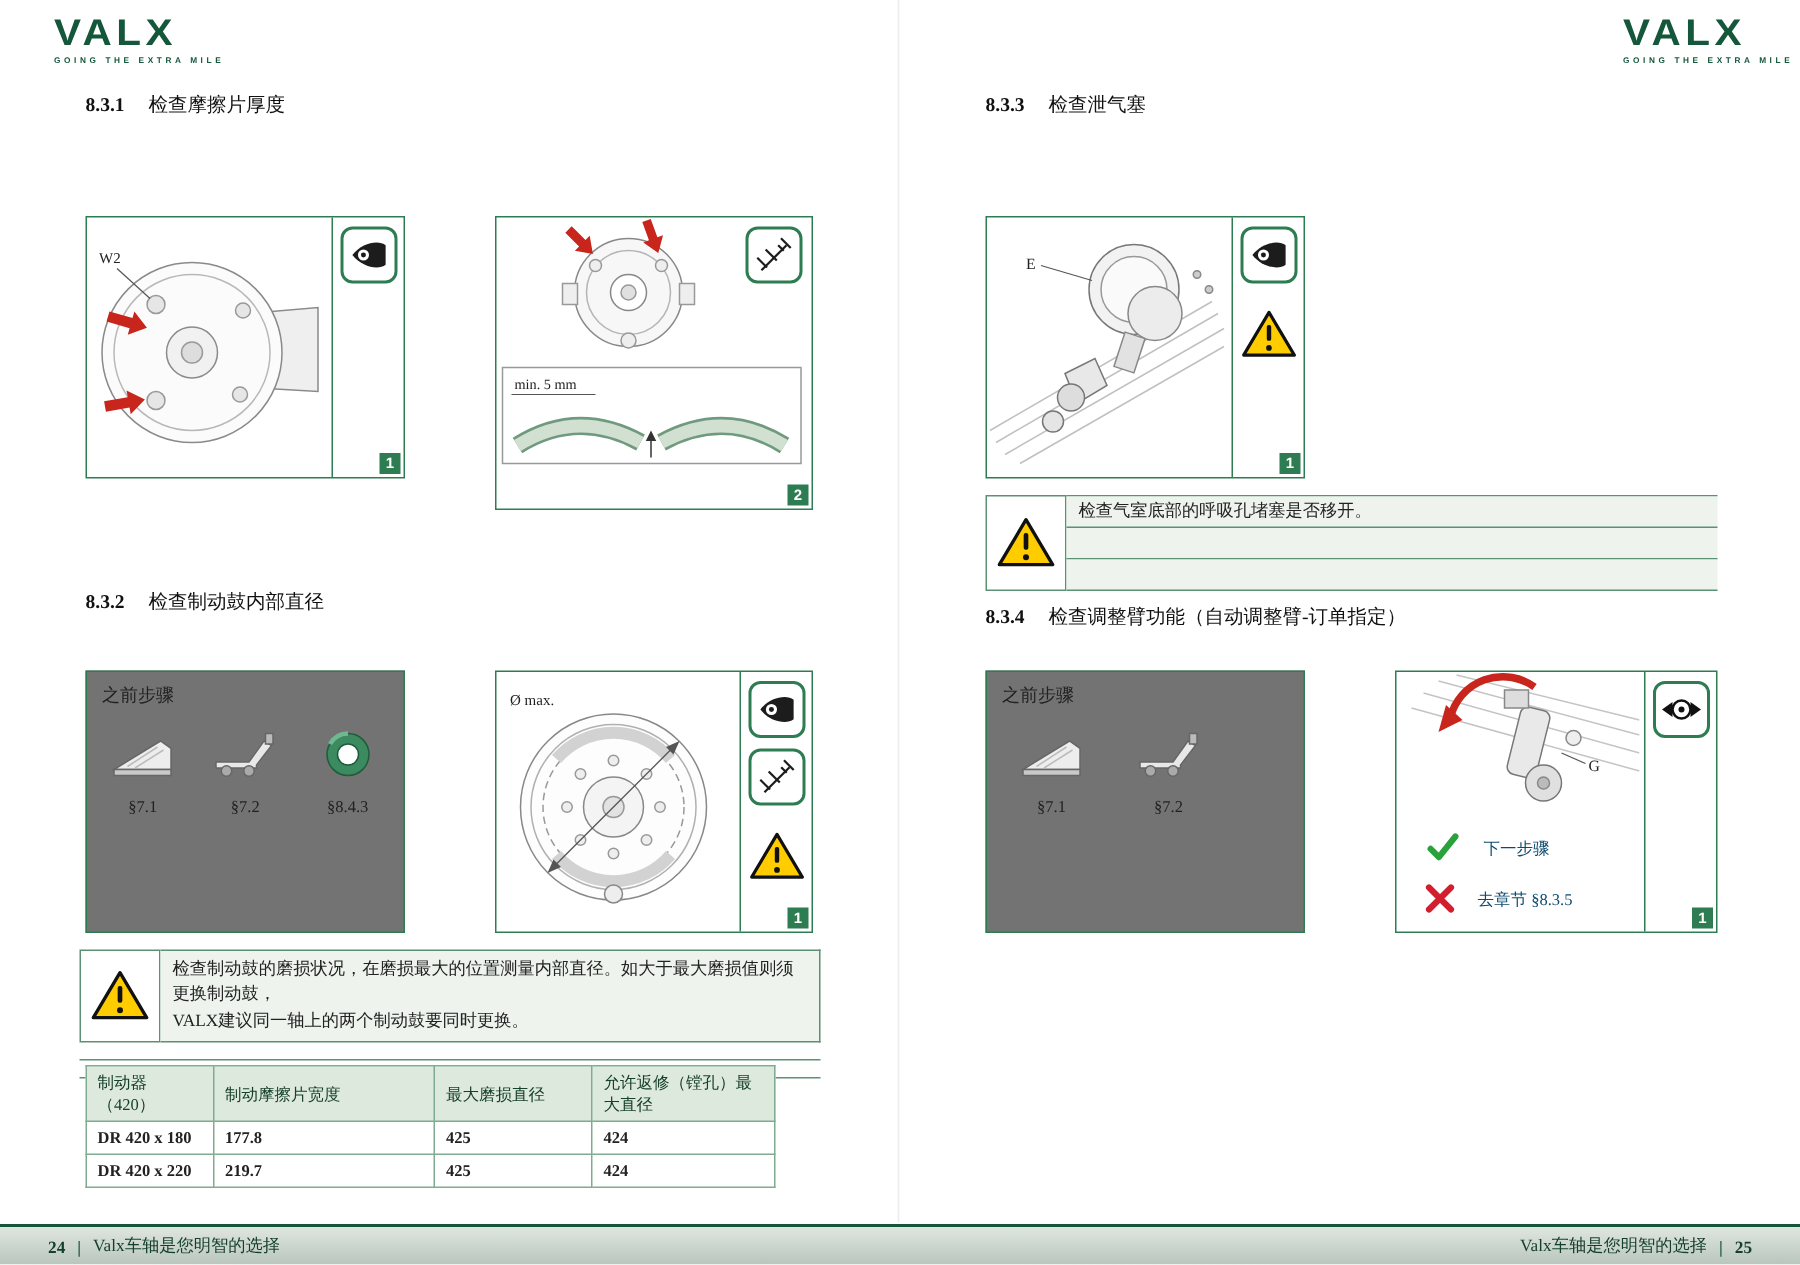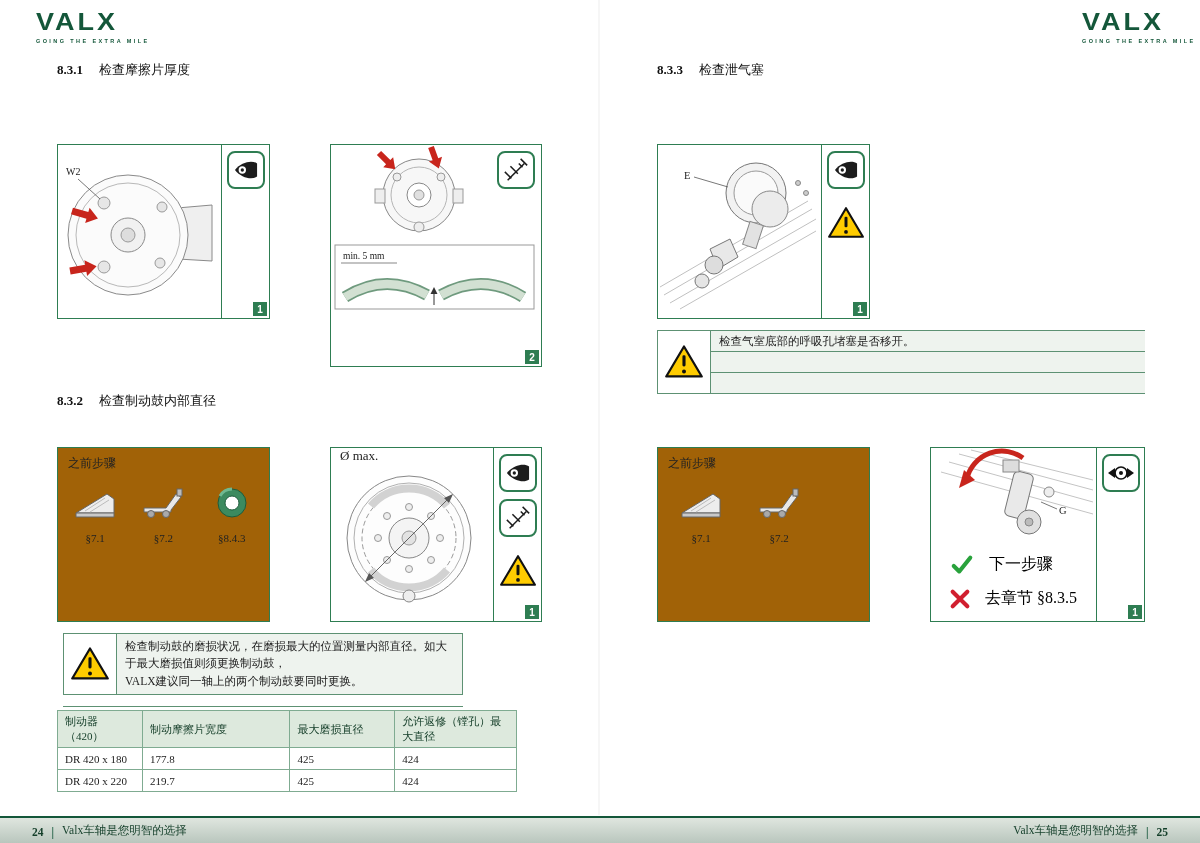--- a/index.html
+++ b/index.html
@@ -29,24 +29,24 @@
            background:#2e7d52; color:#fff; font-family:"Liberation Sans",sans-serif;
            font-size:10px; font-weight:bold; display:flex; align-items:center; justify-content:center; }
   .icon-col { position:absolute; top:0; right:0; width:48px; height:100%;
               border-left:1.2px solid #2e7d52; display:flex; flex-direction:column;
               align-items:center; padding-top:6px; }
   .icon-box { width:38px; height:38px; border:2px solid #2e7d52; border-radius:8px;
               background:#fff; display:flex; align-items:center; justify-content:center;
               flex:0 0 auto; margin-bottom:7px; }
   .icon-float { position:absolute; top:6px; right:6px; }
   .tri-wrap { margin-top:10px; }
-  .dia-label { position:absolute; left:9px; top:0; font-size:13px; color:#222; }
-
-  
-  .prev { position:absolute; border:1.5px solid #2e7d52; background:#a16207; }
+  .dia-label { position:absolute; left:9px; top:14px; font-size:10px; color:#222; }
+
+  
+  .prev { position:absolute; border:1.5px solid #2e7d52; background:#737373; }
   .prev-title { position:absolute; left:10px; top:7px; font-size:12px; color:#222; }
   .prev-items { position:absolute; left:8px; top:38px; right:8px; display:flex; gap:10px; }
   .prev-items.narrow { gap:16px; left:12px; }
   .prev-item { display:flex; flex-direction:column; align-items:center; width:62px; }
   .prev-item .ref { margin-top:12px; font-size:11px; color:#222; }
 
   
   .note { position:absolute; display:flex; }
   .note-icon { width:54px; border:1px solid #5d9173; background:#fff;
                display:flex; align-items:center; justify-content:center; flex:0 0 auto; }
@@ -57,25 +57,25 @@
   .note2-top { display:flex; }
   .note2-text { flex:1; border:1px solid #5d9173; border-left:none; background:#eef3ee;
                 padding:4px 8px; font-size:11.5px; line-height:1.5; color:#222; }
   .rule { height:12px; border-bottom:1px solid #5d9173; }
 
   
   .spec-table { position:absolute; border-collapse:collapse; font-size:11px; background:#fff; }
   .spec-table th, .spec-table td { border:1px solid #7fab91; padding:3px 7px; text-align:left;
                                    font-weight:normal; height:22px; }
   .spec-table th { background:#dde9dd; color:#17402b; }
-  .spec-table td { color:#222; }
-
-  
-  .f834-row { position:absolute; left:18px; display:flex; gap:14px;
-              font-size:16px; color:#000000; }
+  .spec-table td { color:#222;font-weight:bold; }
+
+  
+  .f834-row { position:absolute; left:18px; display:flex; align-items:center; gap:14px;
+              font-size:11px; color:#0c4a6e; }
 
   
   .footer { position:absolute; left:0; right:0; bottom:0; height:27px;
             background:linear-gradient(#dfe6df,#b9c6bd);
             border-top:2px solid #14573a;
             display:flex; justify-content:space-between; align-items:center;
             padding:0 32px; font-size:11.5px; color:#143f2a; }
   .footer .pg { font-weight:bold; }
   .footer .sep { margin:0 8px; font-weight:bold; color:#14573a; }
   .footer-side { display:flex; align-items:flex-end; }
@@ -96,20 +96,23 @@
   </div>
 
   <div class="heading" style="left:57px; top:61px">
     <span class="h-num">8.3.1</span><span>检查摩擦片厚度</span>
   </div>
   <div class="heading" style="left:657px; top:61px">
     <span class="h-num">8.3.3</span><span>检查泄气塞</span>
   </div>
   <div class="heading" style="left:57px; top:392px">
     <span class="h-num">8.3.2</span><span>检查制动鼓内部直径</span>
+  </div>
+  <div class="heading" style="left:657px; top:402px">
+    <span class="h-num">8.3.4</span><span>检查调整臂功能（自动调整臂-订单指定）</span>
   </div>
 
   <div class="fig" style="left:57px; top:144px; width:213px; height:175px">
     <svg class="illus" width="160" height="171" viewBox="0 0 160 171">
       <path d="M84 66 L154 60 L154 116 L86 112 Z" fill="#efefef" stroke="#8a8a8a"></path>
       <circle cx="70" cy="90" r="60" fill="#fbfbfb" stroke="#8a8a8a"></circle>
       <circle cx="70" cy="90" r="52" fill="none" stroke="#b8b8b8"></circle>
       <circle cx="70" cy="90" r="17" fill="#f1f1f1" stroke="#8a8a8a"></circle>
       <circle cx="70" cy="90" r="7" fill="#ddd" stroke="#999"></circle>
       <circle cx="46" cy="58" r="6" fill="#e6e6e6" stroke="#999"></circle>
@@ -130,21 +133,21 @@
         <svg width="28" height="24" viewBox="0 0 30 26">
             <path d="M3 13 C10 4 22 2 27 6 L27 20 C22 24 10 22 3 13 Z" fill="#1c1c1c"></path>
             <circle cx="11" cy="13" r="4" fill="#fff"></circle>
             <circle cx="11" cy="13" r="1.8" fill="#1c1c1c"></circle>
           </svg>
       </div>
     </div>
     <div class="badge">1</div>
   </div>
 
-  <div class="fig" style="left:330px; top:144px; width:212px; height:223px">
+  <div class="fig" style="left:330px; top:144px; width:212px; height:196px">
     <svg class="illus" width="208" height="171" viewBox="0 0 208 171">
       <circle cx="88" cy="50" r="36" fill="#f7f7f7" stroke="#888"></circle>
       <circle cx="88" cy="50" r="28" fill="none" stroke="#b5b5b5"></circle>
       <circle cx="88" cy="50" r="12" fill="#fff" stroke="#888"></circle>
       <circle cx="88" cy="50" r="5" fill="#e0e0e0" stroke="#999"></circle>
       <circle cx="66" cy="32" r="4" fill="#eee" stroke="#999"></circle>
       <circle cx="110" cy="32" r="4" fill="#eee" stroke="#999"></circle>
       <circle cx="88" cy="82" r="5" fill="#eee" stroke="#999"></circle>
       <rect x="44" y="44" width="10" height="14" fill="#eee" stroke="#999"></rect>
       <rect x="122" y="44" width="10" height="14" fill="#eee" stroke="#999"></rect>
@@ -373,21 +376,21 @@
             <polygon points="2,11 9,6 9,16" fill="#111"></polygon>
             <polygon points="28,11 21,6 21,16" fill="#111"></polygon>
             <circle cx="15" cy="11" r="6" fill="none" stroke="#111" stroke-width="1.7"></circle>
             <circle cx="15" cy="11" r="2" fill="#111"></circle>
           </svg>
       </div>
     </div>
     <div class="badge">1</div>
   </div>
 
-  <div class="note2" style="left:63px; top:633px; width:400px">
+  <div class="note2" style="left:53px; top:633px; width:494px">
     <div class="note2-top">
       <div class="note-icon">
         <svg width="40" height="36" viewBox="0 0 36 32">
             <path d="M18 2 L34 29 H2 Z" fill="#ffcc00" stroke="#111" stroke-width="2" stroke-linejoin="round"></path>
             <rect x="16.6" y="10" width="2.8" height="10" rx="1.2" fill="#111"></rect>
             <circle cx="18" cy="24.5" r="1.8" fill="#111"></circle>
           </svg>
       </div>
       <div class="note2-text">
         <div>检查制动鼓的磨损状况，在磨损最大的位置测量内部直径。如大于最大磨损值则须更换制动鼓，</div>

